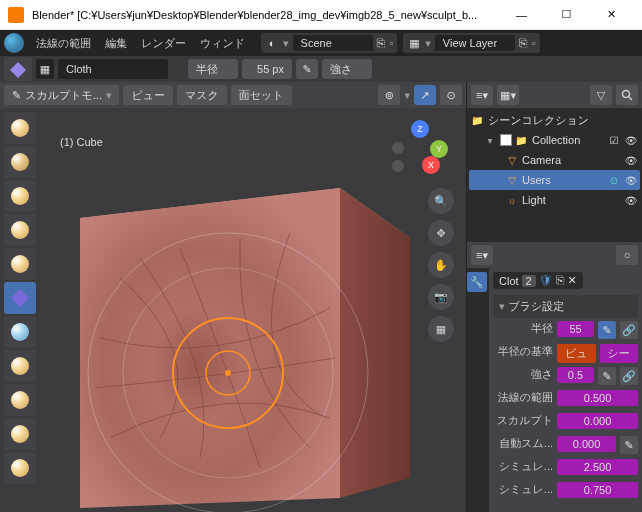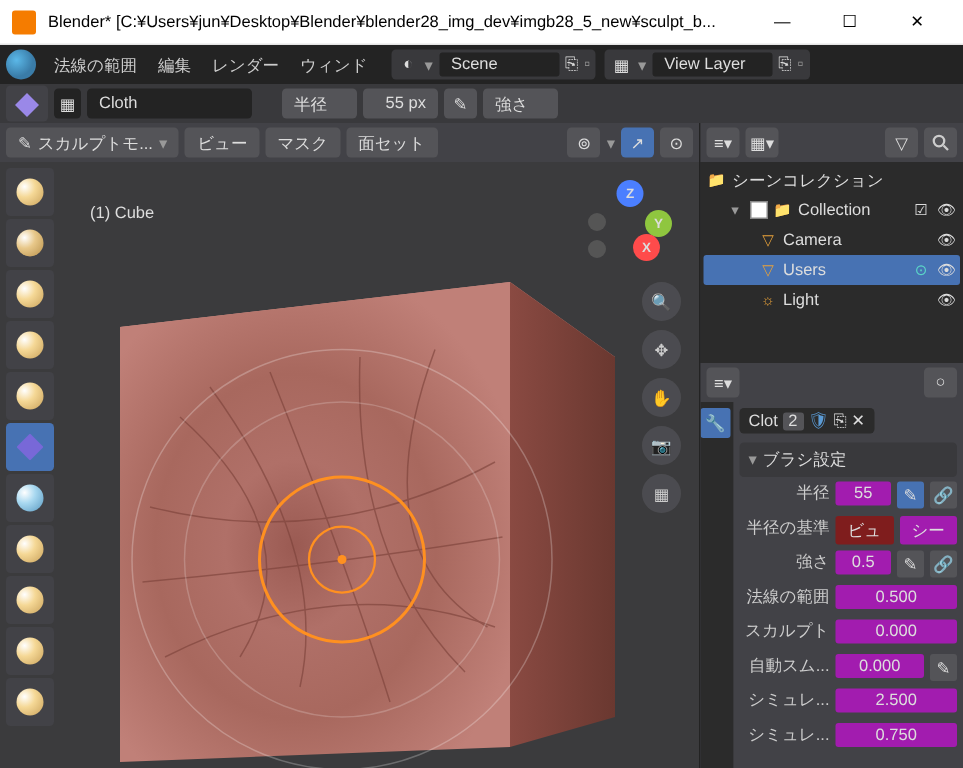--- a/index.html
+++ b/index.html
@@ -290,21 +290,21 @@
             <span>ブラシ設定</span>
           </div>
           <div class="prop-row">
             <div class="prop-label">半径</div>
             <div class="prop-val">55</div>
             <div class="prop-btn" style="background:#4772b3">✎</div>
             <div class="prop-btn">🔗</div>
           </div>
           <div class="prop-row">
             <div class="prop-label">半径の基準</div>
-            <div class="prop-val" style="background:#7f1d1d;flex:0.5">ビュ</div>
+            <div class="prop-val" style="background:#c2410c;flex:0.5">ビュ</div>
             <div class="prop-val" style="flex:0.5">シー</div>
           </div>
           <div class="prop-row">
             <div class="prop-label">強さ</div>
             <div class="prop-val">0.5</div>
             <div class="prop-btn">✎</div>
             <div class="prop-btn">🔗</div>
           </div>
           <div class="prop-row">
             <div class="prop-label">法線の範囲</div>

